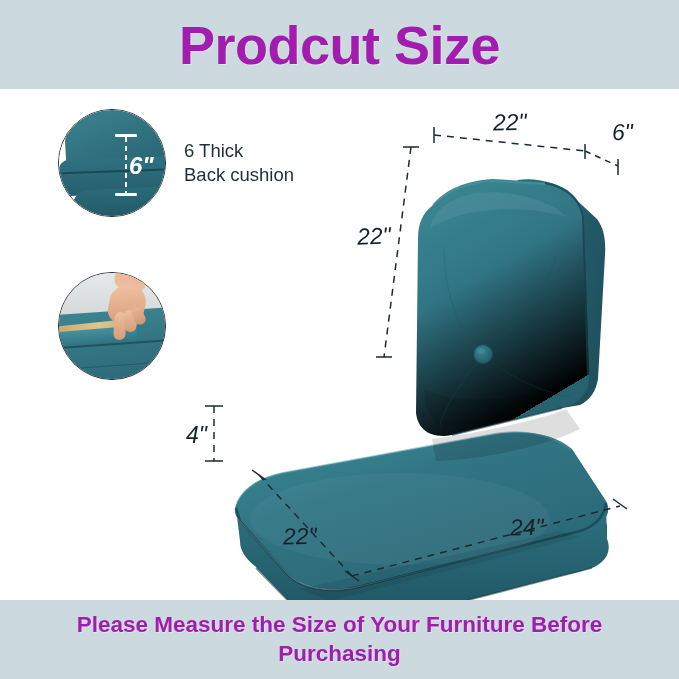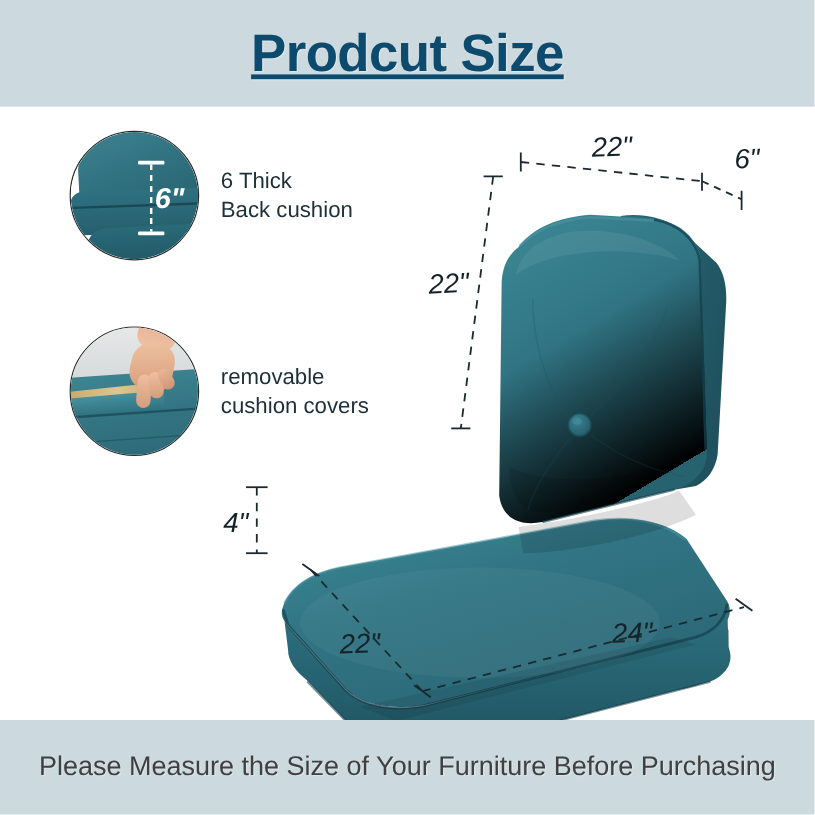--- a/index.html
+++ b/index.html
@@ -25,45 +25,44 @@
     left: 0; top: 0;
     width: 679px;
     height: 89px;
     background: #ccd9de;
     display: flex;
     align-items: center;
     justify-content: center;
   }
   .header-title {
     font-family: "Liberation Sans", sans-serif;
-    font-size: 44px;
+    font-size: 54px;
     font-weight: bold;
-    color: #0c4a6e;
+    color: #a21caf;
     letter-spacing: -0.5px;
     text-shadow: 1px 1px 0 rgba(255,255,255,0.35);
-    text-decoration: underline;
   }
 
   
   .footer-band {
     position: absolute;
     left: 0; top: 600px;
     width: 679px;
     height: 79px;
     background: #ccd9de;
     display: flex;
     align-items: center;
     justify-content: center;
     text-align: center;
   }
   .footer-text {
     font-family: "Liberation Sans", sans-serif;
     font-size: 22.5px;
-    font-weight: normal;
-    color: #404040;
+    font-weight: bold;
+    color: #a21caf;
     line-height: 1.28;
     width: 620px;
     text-shadow: 1px 1px 0 rgba(255,255,255,0.3);
   }
 
   
   .canvas {
     position: absolute;
     left: 0; top: 89px;
     width: 679px;
@@ -275,22 +274,20 @@
         <div class="c2-seam1"></div>
         <div class="c2-seam2"></div>
         <div class="c2-hand">
           <div class="arm"></div>
           <div class="palm"></div>
           <div class="finger f1"></div>
           <div class="finger f2"></div>
           <div class="thumb"></div>
         </div>
       </div>
-      <div class="feature-label">removable
-cushion covers</div>
     </div>
 
     <div class="product">
       <svg width="679" height="511" viewBox="0 0 679 511" xmlns="http://www.w3.org/2000/svg">
         <defs>
           <linearGradient id="backFace" x1="0" y1="0" x2="0.4" y2="1">
             <stop offset="0%" stop-color="#3d8996"></stop>
             <stop offset="45%" stop-color="#317584"></stop>
             <stop offset="100%" stop-color="#276personally"></stop>
             <stop offset="100%" stop-color="#27626f"></stop>

